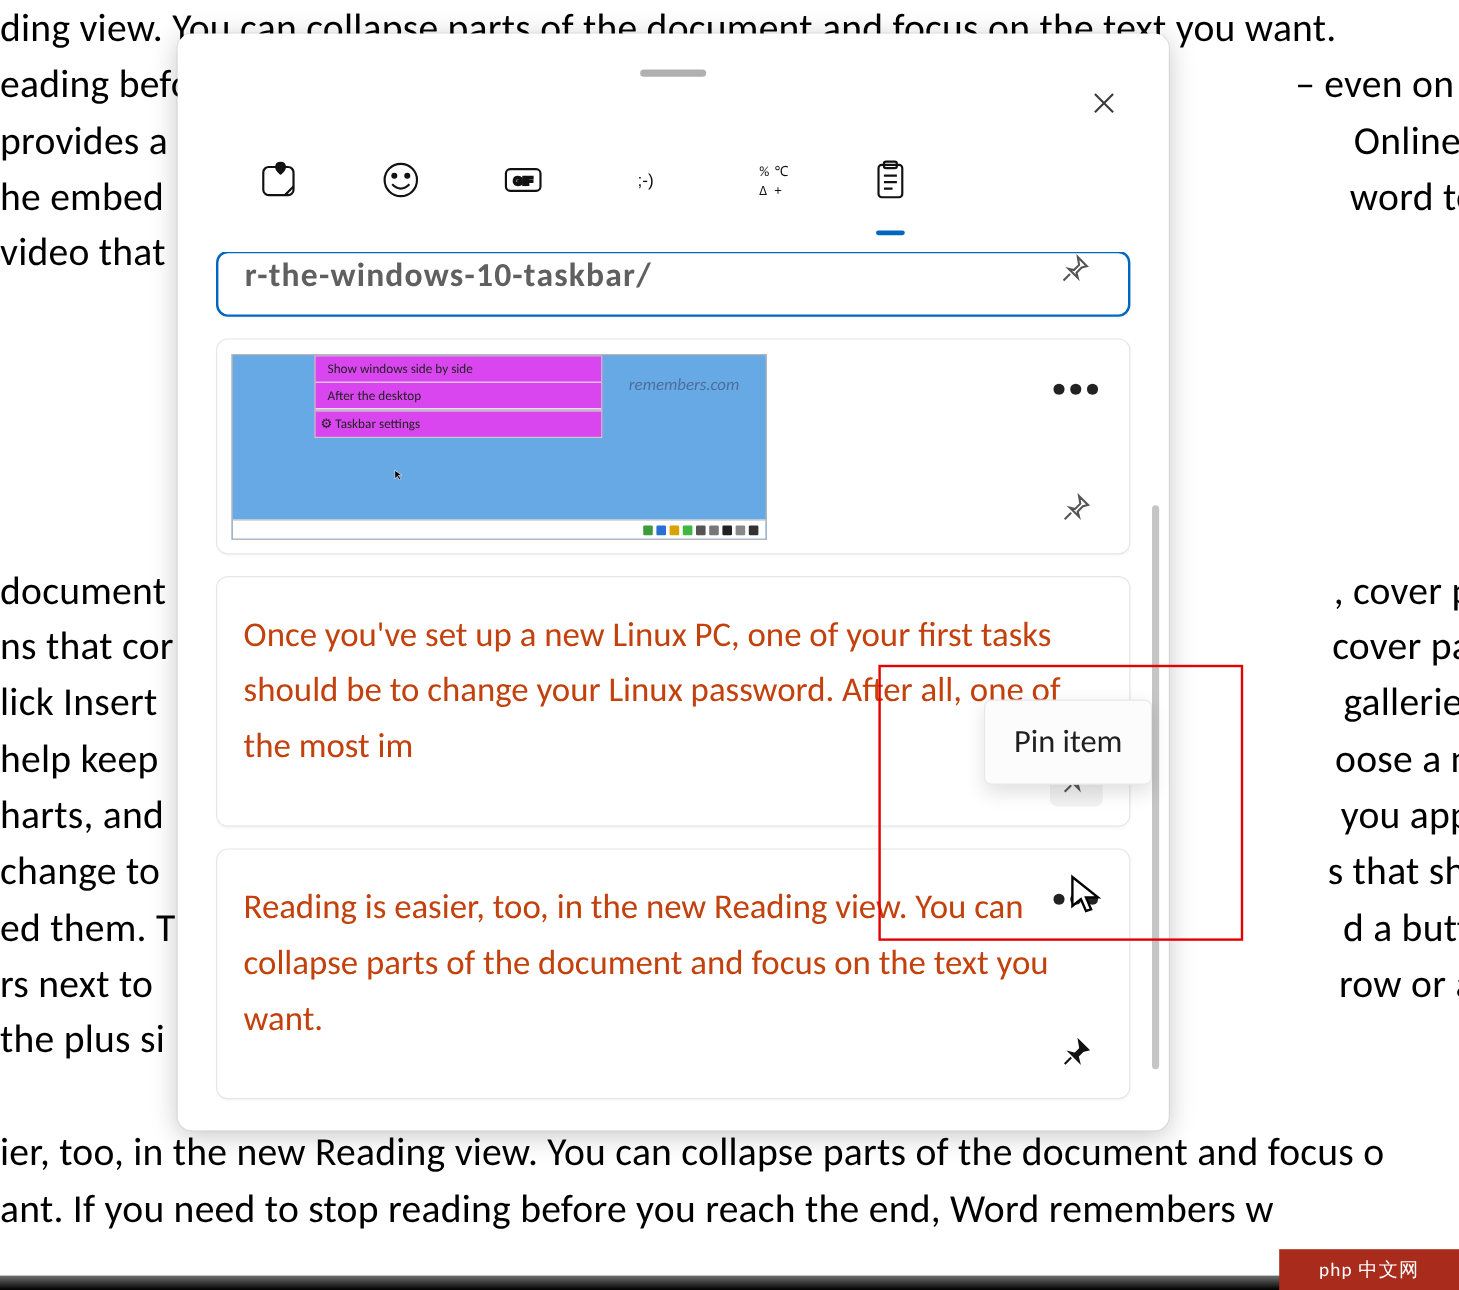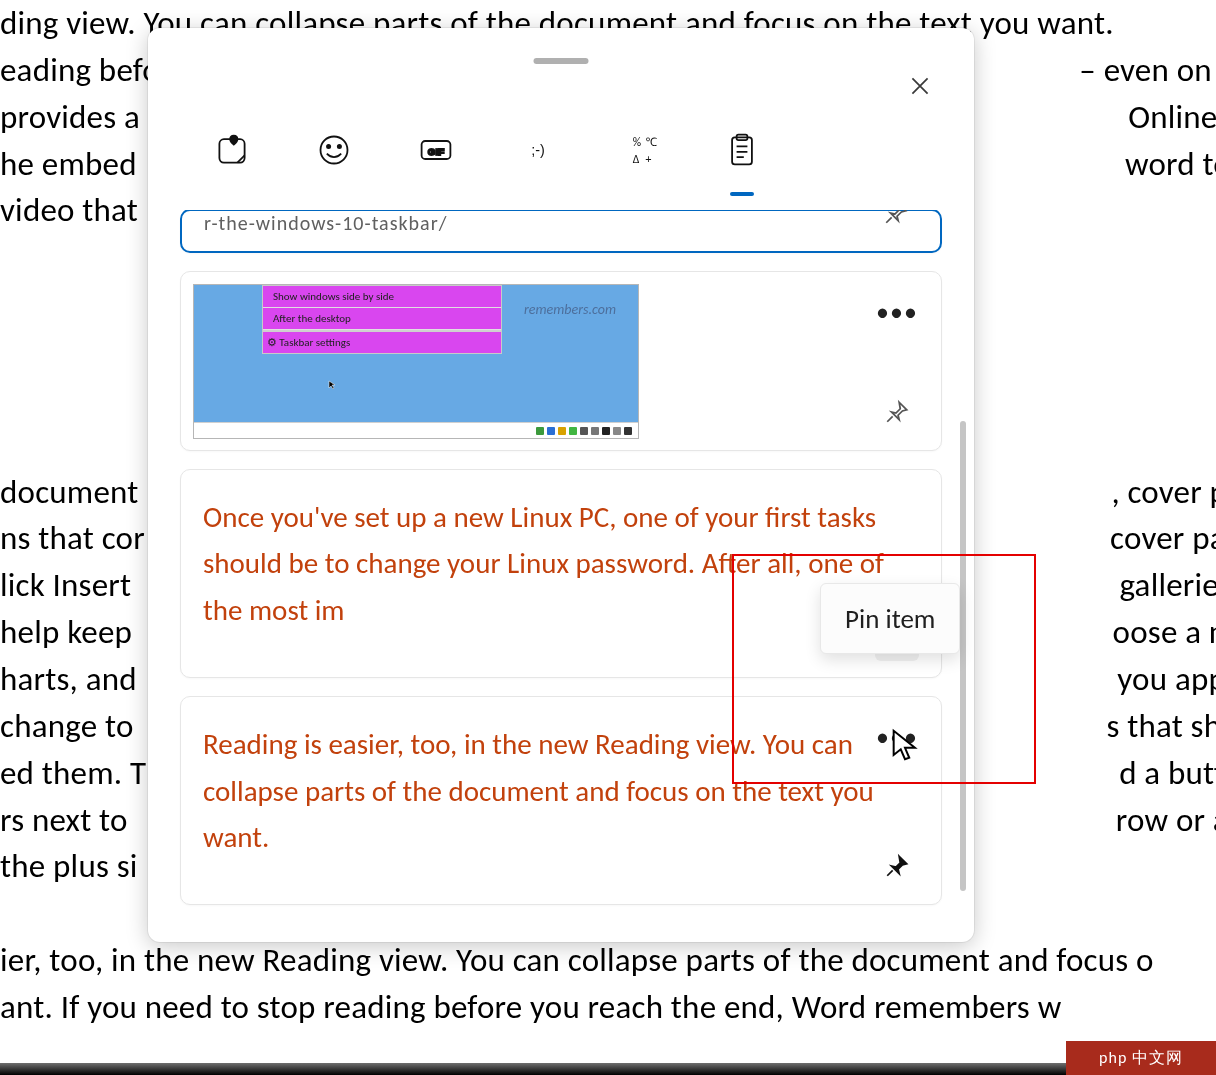--- a/index.html
+++ b/index.html
@@ -100,23 +100,24 @@
       position: relative;
       padding: 0;
       box-shadow: 0 1px 2px rgba(0,0,0,0.03);
     }
     .clip-item.selected {
       border: 2px solid #0067c0;
       margin-top: -1px;
     }
     .clip-top-text {
       padding: 0 22px 16px 22px;
-      font-size: 20px;
+      font-size: 28px;
       color: #606060;
       letter-spacing: 1px;
+      font-weight: bold;
     }
     .clip-body-text {
       padding: 24px 22px 44px 22px;
       font-size: 29px;
       line-height: 1.6;
       color: #c2410c;
     }
     .pin-btn {
       position: absolute;
       bottom: 16px;

